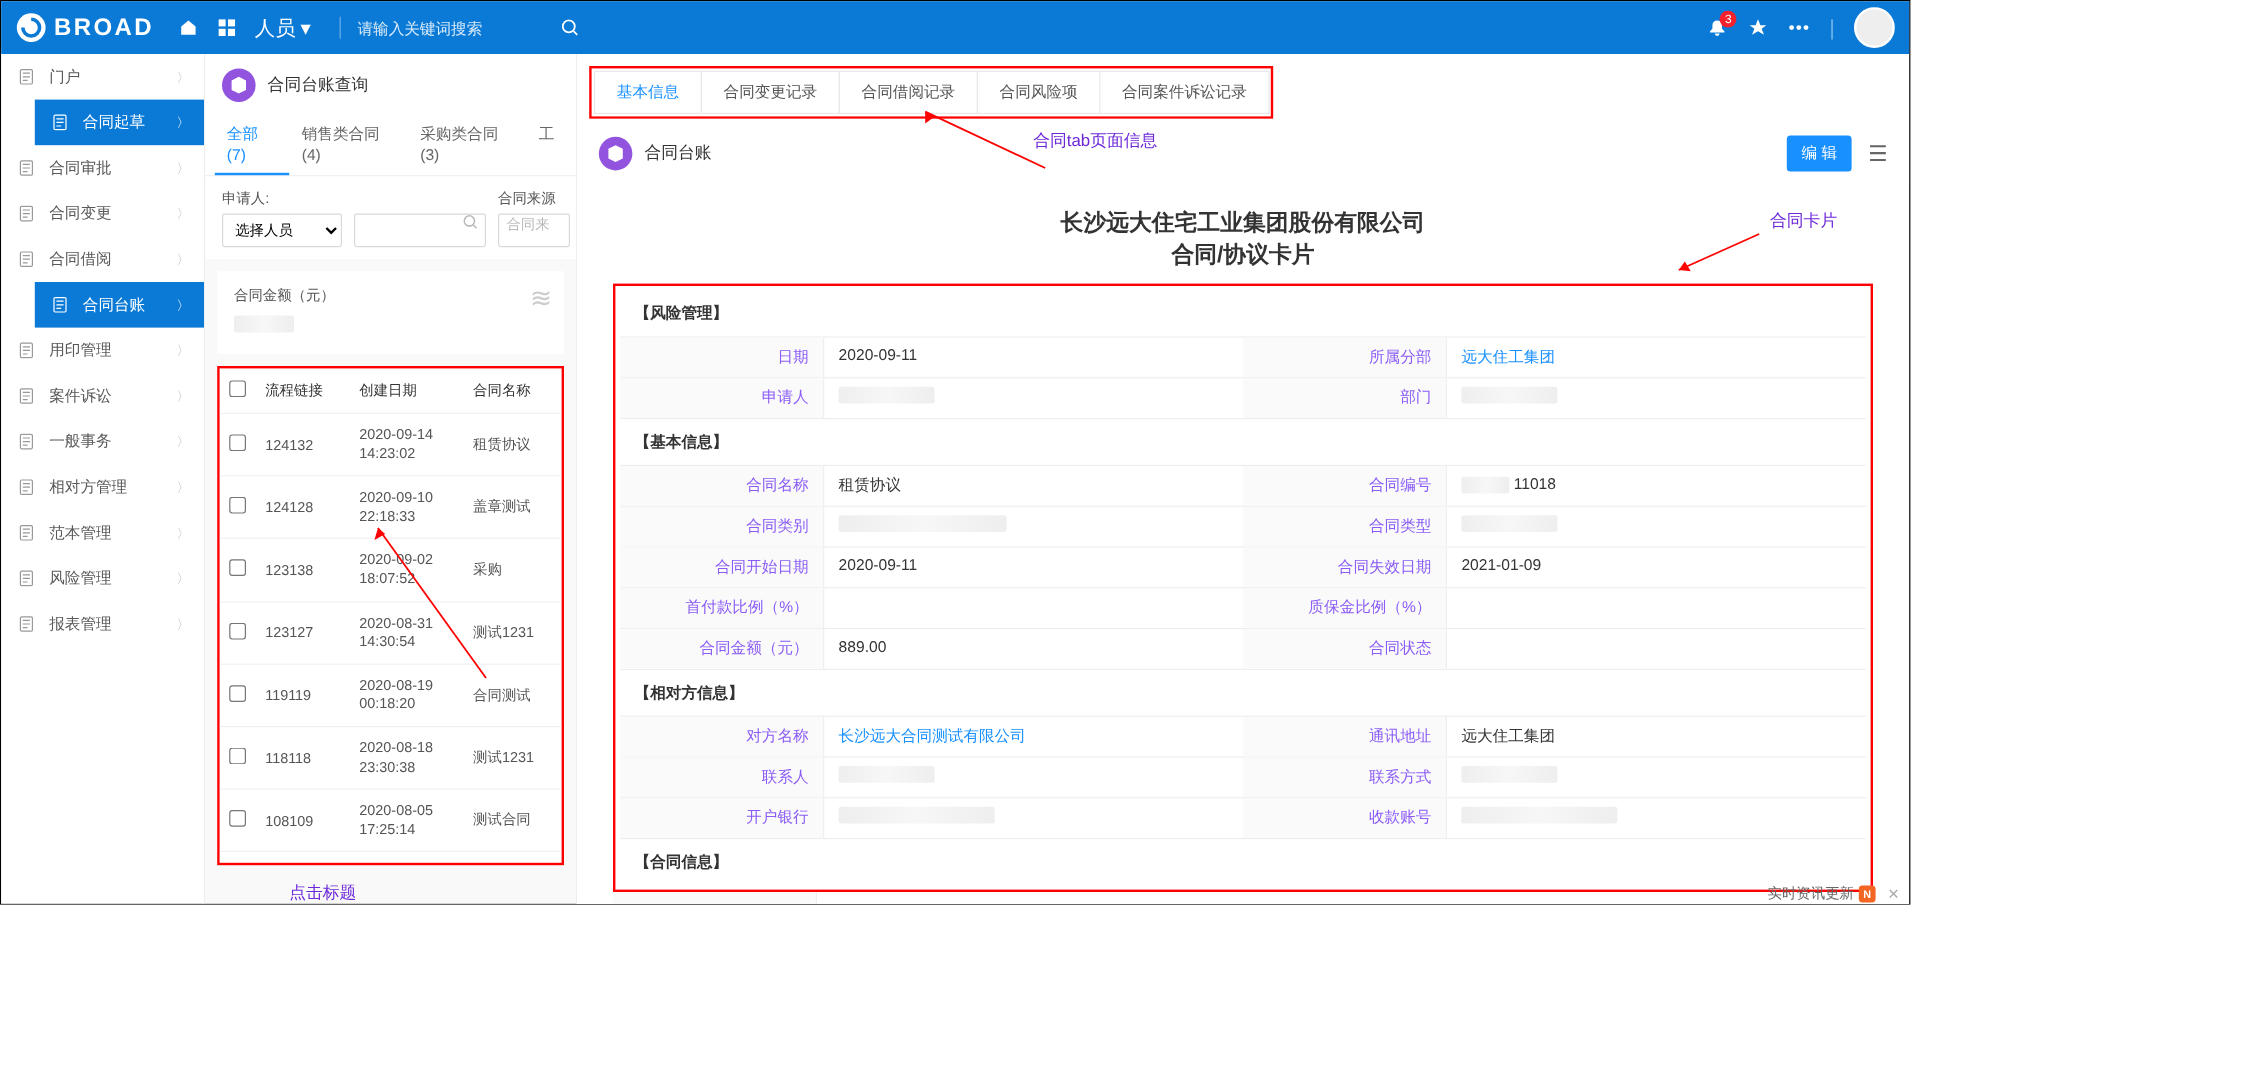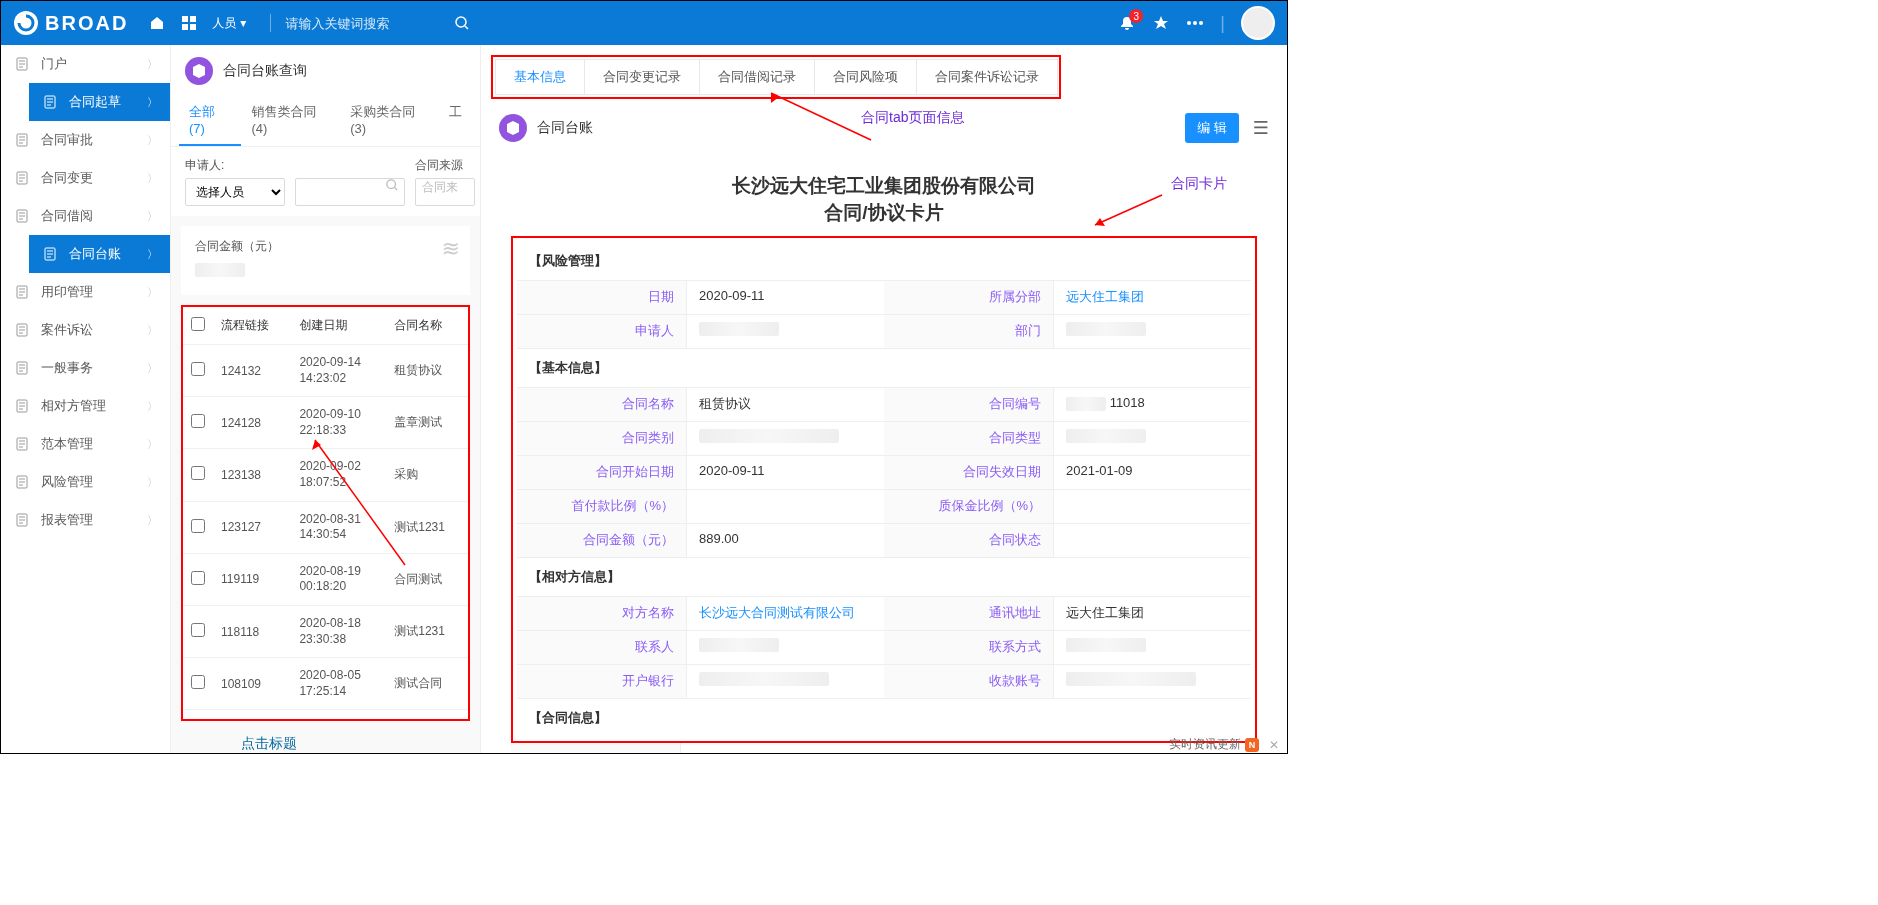--- a/index.html
+++ b/index.html
@@ -1,25 +1,25 @@
 <!DOCTYPE html>
 <html><head>
 <meta charset="utf-8">
 <style>
 * { box-sizing: border-box; margin: 0; padding: 0; }
 body { font-family: "Microsoft YaHei", Arial, sans-serif; font-size: 13px; color: #333; background: #fff; overflow: hidden; }
-.app { width: 1288px; height: 754px; display: flex; flex-direction: column; border: 1px solid #000; }
+.app { width: 1592px; height: 754px; display: flex; flex-direction: column; border: 1px solid #000; }
 
 
 .topbar { height: 44px; background: #0a7ad6; display: flex; align-items: center; color: #fff; padding: 0 12px; }
 .logo { display: flex; align-items: center; font-size: 20px; font-weight: 700; letter-spacing: 2px; margin-right: 20px; }
 .logo svg { margin-right: 6px; }
 .topbar-left { display: flex; align-items: center; gap: 14px; }
 .topbar-icon { width: 18px; height: 18px; display: flex; align-items: center; justify-content: center; cursor: pointer; }
-.top-dd { display: flex; align-items: center; gap: 4px; cursor: pointer; font-size: 12px; }
+.top-dd { display: flex; align-items: center; gap: 4px; cursor: pointer; font-size: 17px; }
 .top-search { margin-left: 10px; border-left: 1px solid rgba(255,255,255,.4); padding-left: 14px; display: flex; align-items: center; gap: 8px; }
 .top-search input { background: transparent; border: none; color: #fff; outline: none; width: 160px; font-size: 13px; }
 .top-search input::placeholder { color: rgba(255,255,255,.85); }
 .topbar-right { margin-left: auto; display: flex; align-items: center; gap: 16px; }
 .bell-wrap { position: relative; }
 .badge { position: absolute; top: -5px; right: -7px; background: #f5222d; color: #fff; font-size: 10px; width: 14px; height: 14px; border-radius: 50%; display: flex; align-items: center; justify-content: center; }
 .avatar { width: 34px; height: 34px; background: #eee; border-radius: 50%; border: 2px solid #fff; }
 
 
 .body { flex: 1; display: flex; min-height: 0; }
@@ -43,21 +43,21 @@
 .mid-sel select, .mid-sel .inp { width: 100%; height: 28px; border: 1px solid #d9d9d9; border-radius: 2px; padding: 0 6px; font-size: 12px; background: #fff; }
 .mid-sel .inp { display: flex; align-items: flex-start; justify-content: flex-end; color: #bbb; }
 .mid-card { margin: 10px 10px 0; background: #fff; padding: 12px 14px 18px; font-size: 12px; color: #555; position: relative; }
 .mid-card-mark { position: absolute; right: 10px; top: 10px; color: #ccc; font-size: 22px; }
 .table-wrap { flex: 1; background: #fff; margin: 10px 10px; overflow: hidden; border: 2px solid #f00; }
 .tbl { width: 100%; border-collapse: collapse; font-size: 12px; padding-left: 36px; }
 .tbl th, .tbl td { padding: 10px 8px; text-align: left; border-bottom: 1px solid #f0f0f0; color: #555; }
 .tbl th { font-weight: 500; color: #333; }
 .tbl .chk { width: 26px; }
 .tbl input[type=checkbox] { width: 14px; height: 14px; }
-.annot-red2 { color: #0369a1; font-size: 14px; margin: 4px 0 0 70px; }
+.annot-red2 { color: #6d28d9; font-size: 14px; margin: 4px 0 0 70px; }
 
 
 .detail { flex: 1; display: flex; flex-direction: column; overflow: hidden; position: relative; }
 .dtabs { display: flex; padding: 10px 10px 0; background: #fff; }
 .dtabs-inner { display: flex; border: 2px solid #f00; padding: 2px; }
 .dtab { padding: 8px 18px; border: 1px solid #e8e8e8; background: #fff; cursor: pointer; font-size: 13px; color: #555; margin-right: -1px; }
 .dtab.active { color: #1890ff; }
 .dheader { display: flex; align-items: center; padding: 14px 18px 10px; background: #fff; }
 .dheader .btn { margin-left: auto; background: #1890ff; color: #fff; border: none; padding: 6px 12px; border-radius: 3px; cursor: pointer; font-size: 13px; }
 .dlist-icon { margin-left: 14px; color: #666; font-size: 18px; cursor: pointer; }

